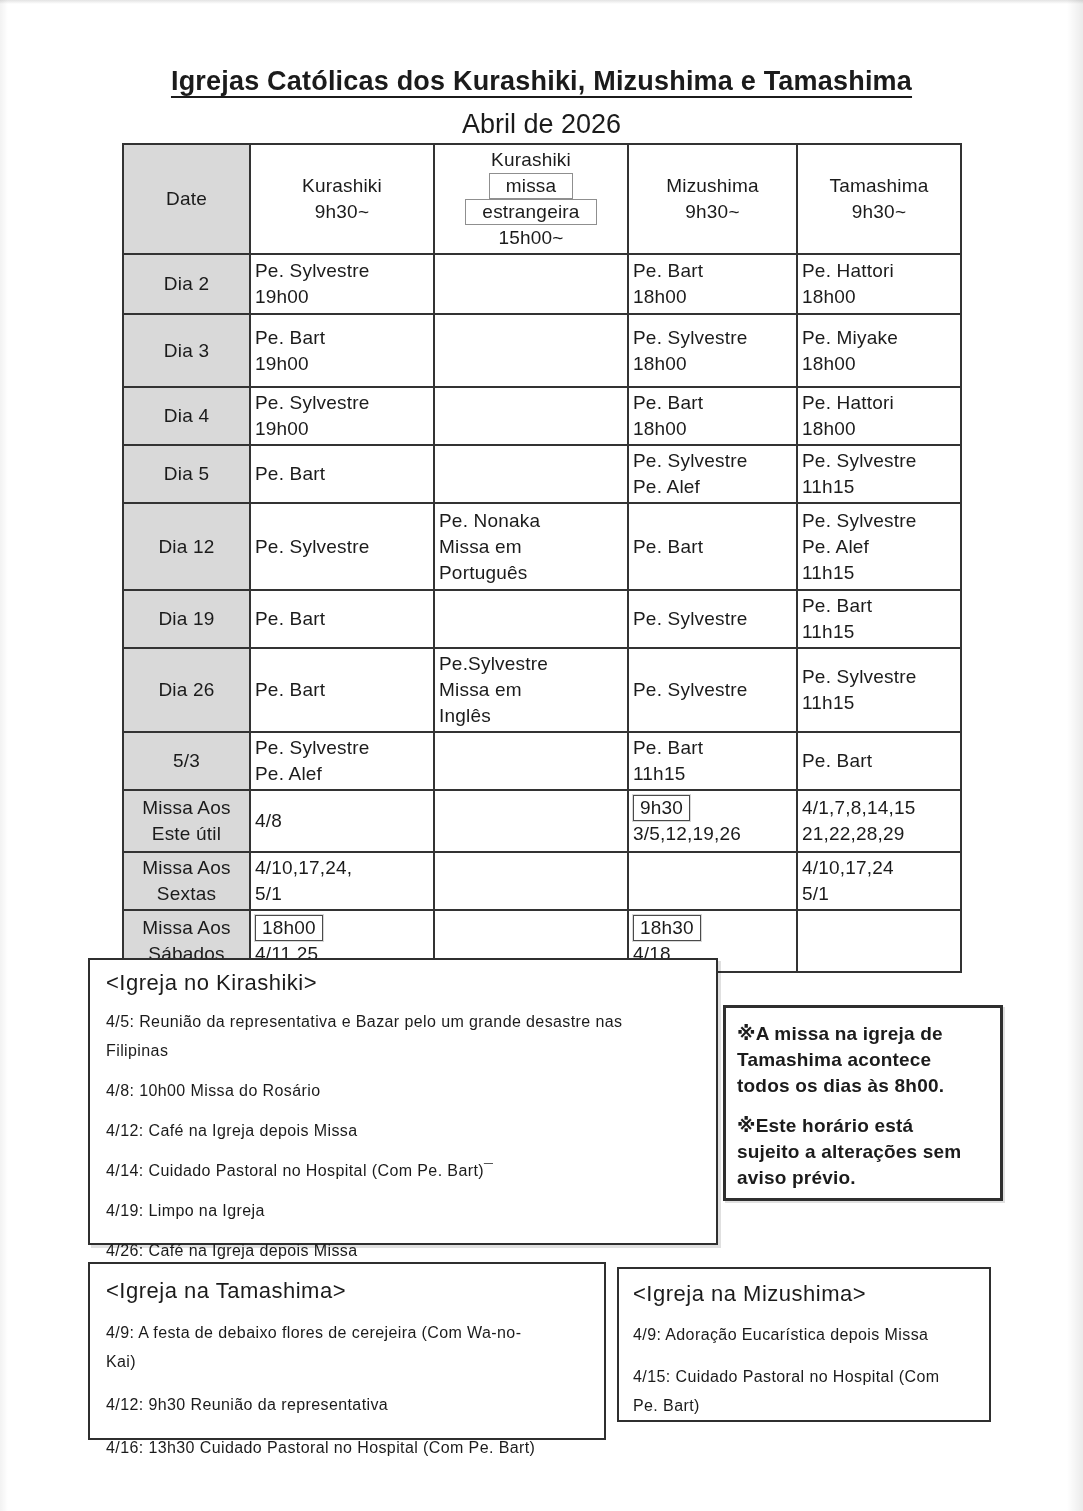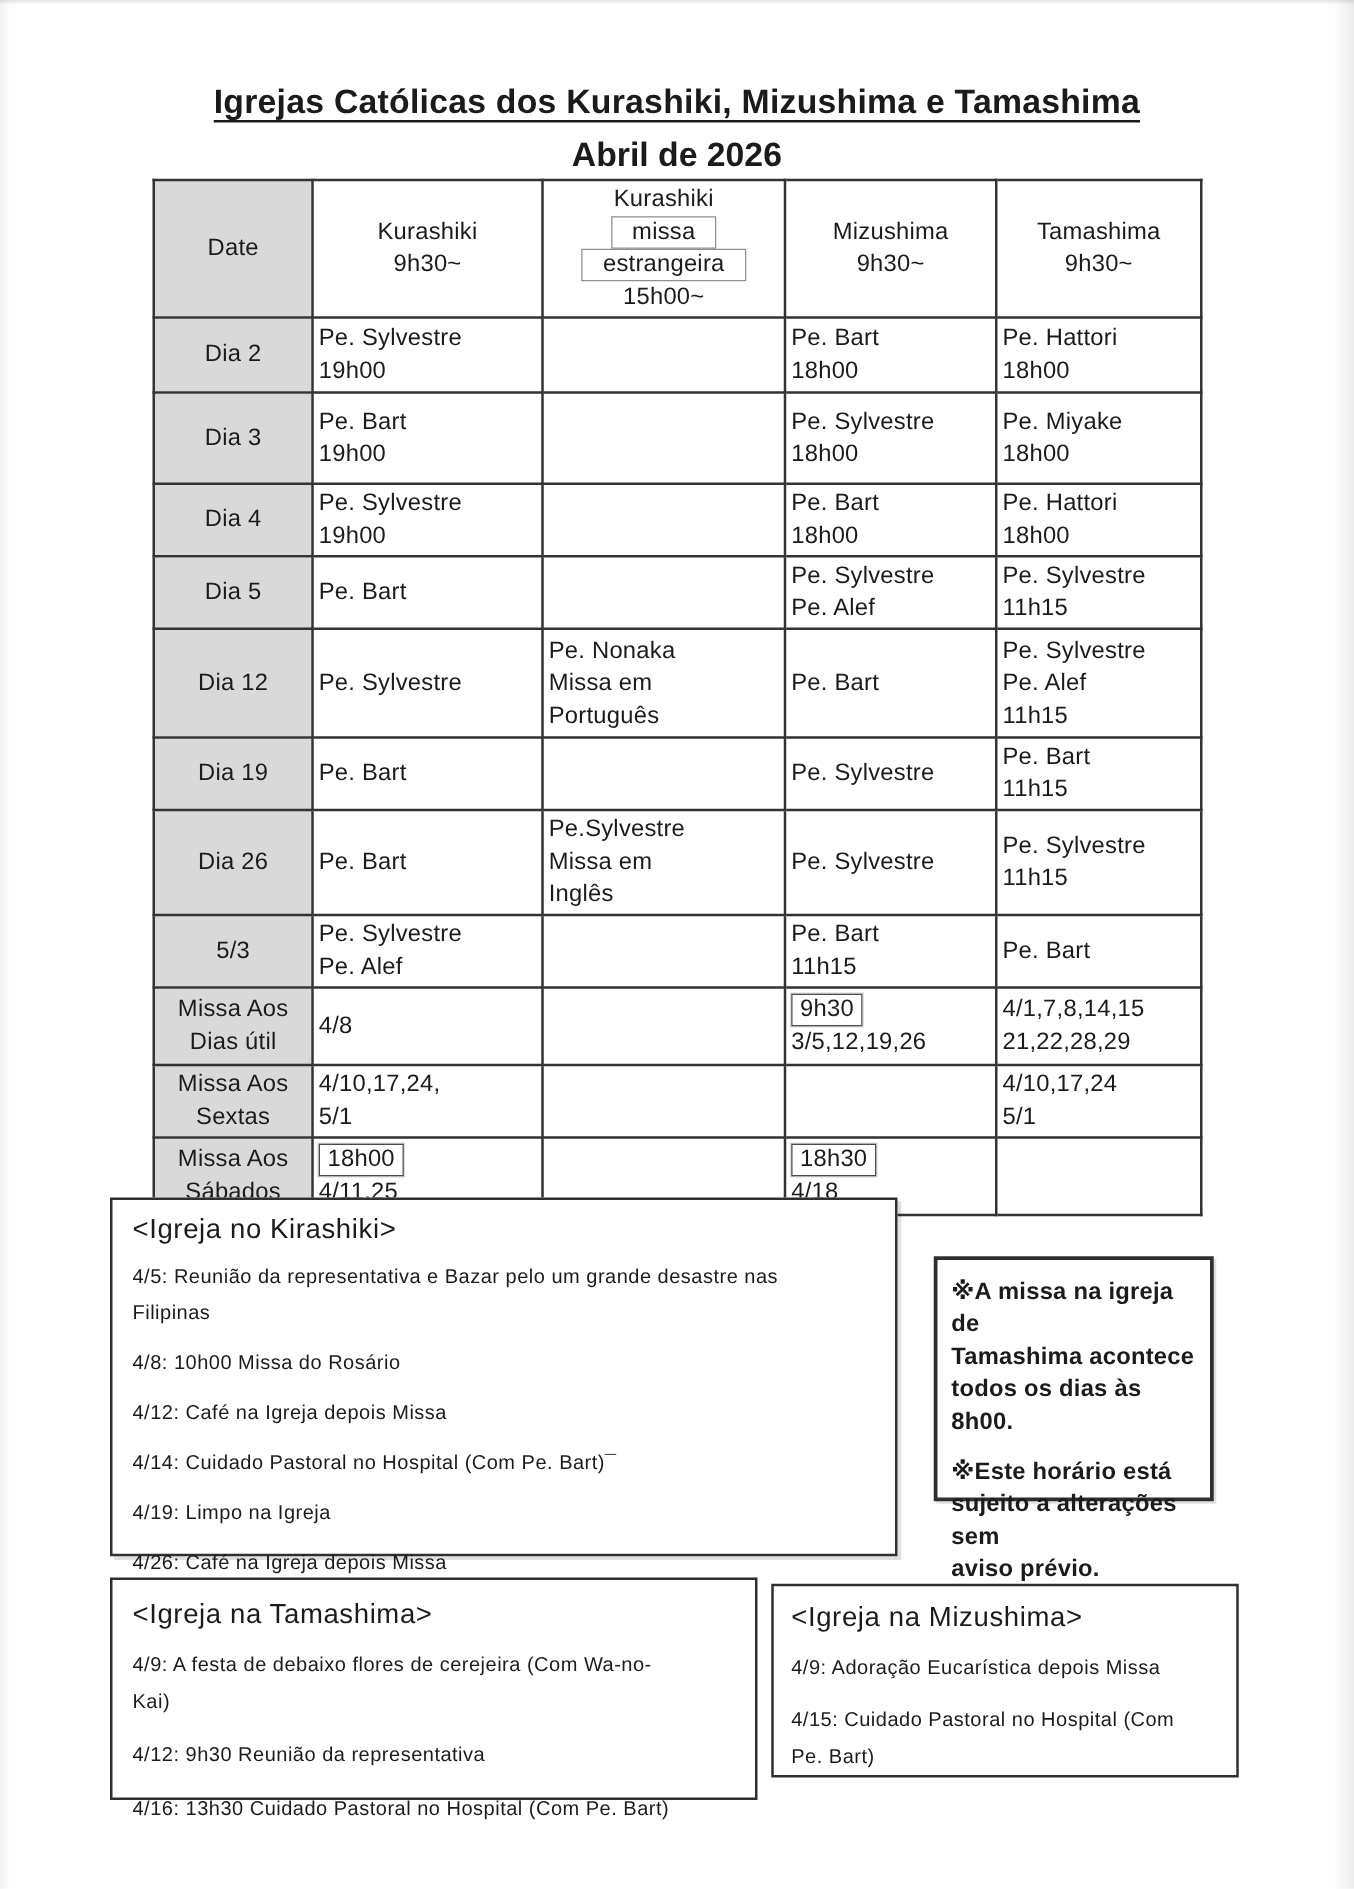--- a/index.html
+++ b/index.html
@@ -15,21 +15,21 @@
   .edge-left{position:absolute;left:0;top:0;bottom:0;width:8px;
     background:linear-gradient(to left,rgba(0,0,0,0),rgba(0,0,0,0.05));}
 
   .page-title{
     position:absolute;top:66px;left:0;width:100%;text-align:center;
     font-size:27px;font-weight:bold;letter-spacing:0.2px;
     text-decoration:underline;text-decoration-thickness:2px;text-underline-offset:6px;
   }
   .page-subtitle{
     position:absolute;top:109px;left:0;width:100%;text-align:center;
-    font-size:27px;font-weight:bold;
+    font-size:27px;font-weight:normal;
   }
 
   .table-wrap{position:absolute;left:122px;top:143px;}
   table{border-collapse:collapse;table-layout:fixed;}
   th,td{
     border:2px solid #333333;vertical-align:middle;
     font-size:19px;line-height:26px;font-weight:normal;padding:2px 4px;
     letter-spacing:0.2px;overflow:hidden;
   }
   th.label{background:var(--label-bg,#d9d9d9);}
@@ -43,22 +43,22 @@
   .box-heading{font-size:22px;letter-spacing:0.5px;}
   .box-item{font-size:16px;letter-spacing:0.4px;line-height:29px;margin-top:11px;white-space:pre-line;}
 
   .kirashiki-box{left:88px;top:958px;width:630px;height:287px;padding:10px 16px;box-shadow:3px 3px 0 rgba(0,0,0,0.12);}
   .tamashima-box{left:88px;top:1262px;width:518px;height:178px;padding:14px 16px;}
   .tamashima-box .box-item{margin-top:14px;}
   .mizushima-box{left:617px;top:1267px;width:374px;height:155px;padding:12px 14px;}
   .mizushima-box .box-item{margin-top:13px;}
 
   .note-box{
-    position:absolute;left:723px;top:1005px;width:224px;height:196px;box-sizing:border-box;
-    border:3px solid #2f2f2f;background:#fff;padding:13px 11px;box-shadow:2px 2px 0 rgba(0,0,0,0.12);margin-left:24px;
+    position:absolute;left:723px;top:1005px;width:280px;height:196px;box-sizing:border-box;
+    border:3px solid #2f2f2f;background:#fff;padding:13px 11px;box-shadow:2px 2px 0 rgba(0,0,0,0.12);
   }
   .note-box p{margin:0 0 14px 0;font-size:19px;font-weight:bold;line-height:26px;white-space:pre-line;letter-spacing:0.2px;}
 </style>
 </head>
 <body>
 
 <div class="edge-top"></div>
 <div class="edge-right"></div>
 <div class="edge-left"></div>
 
@@ -239,21 +239,21 @@
             <div>Pe. Bart</div>
             <div>11h15</div>
           </td>
           <td>
             <div>Pe. Bart</div>
           </td>
         </tr>
         <tr style="height: 62px;">
           <th class="label">
             <div>Missa Aos</div>
-            <div>Dias útil</div>
+            <div>Este útil</div>
           </th>
           <td>
             <div>4/8</div>
           </td>
           <td></td>
           <td>
             <div><span class="boxed dark">9h30</span></div>
             <div>3/5,12,19,26</div>
           </td>
           <td>

